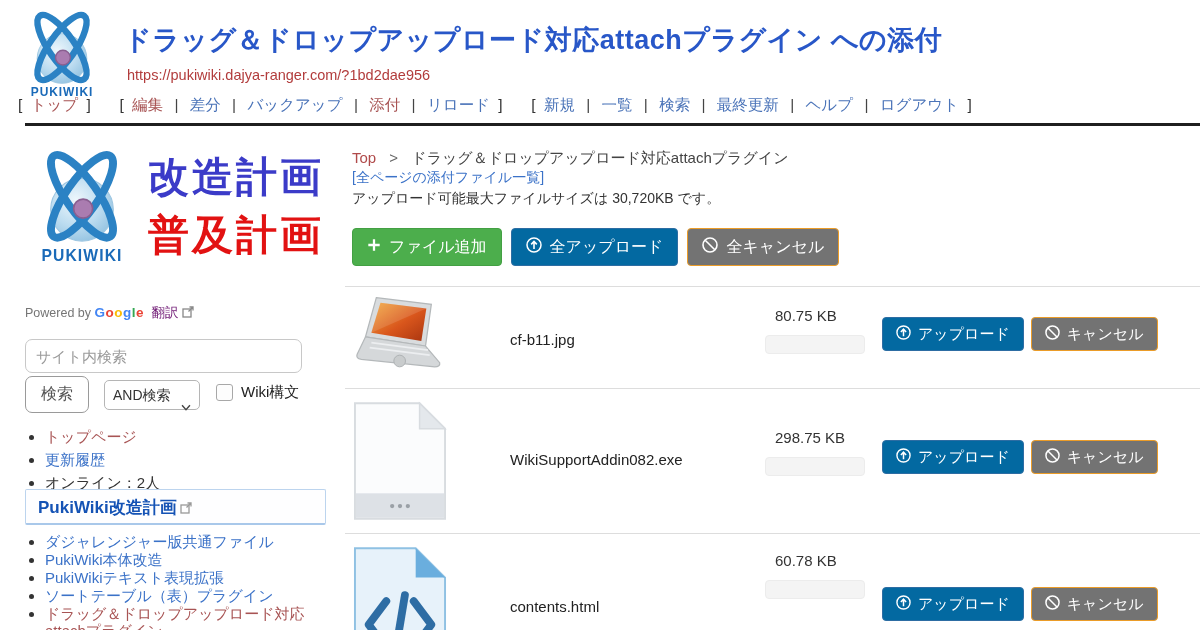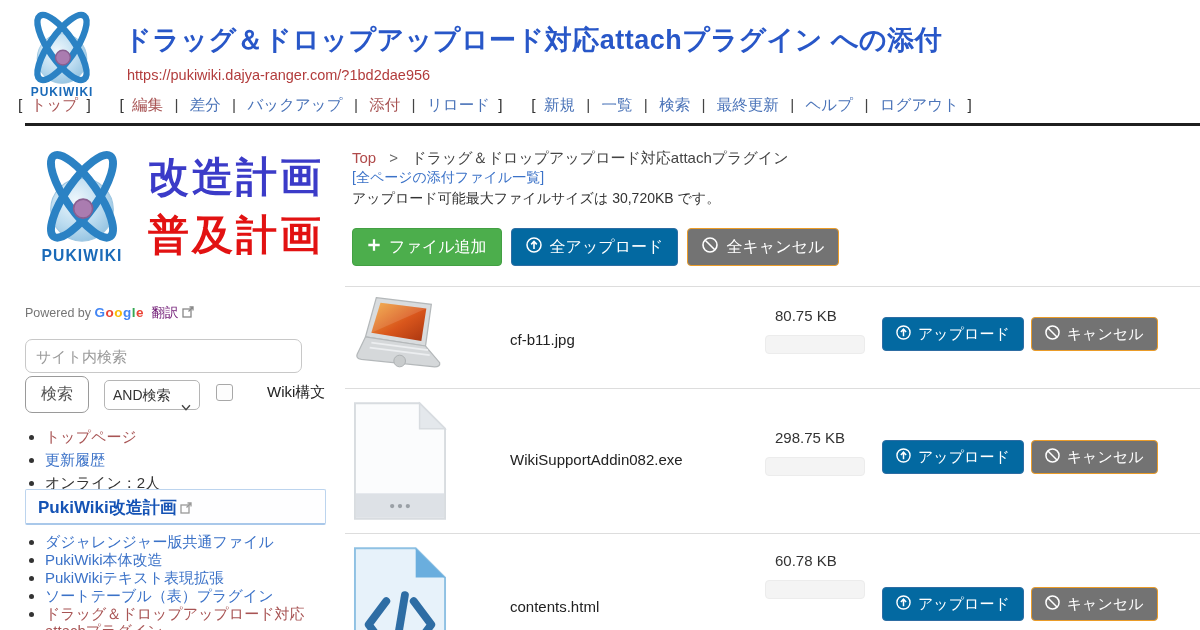--- a/index.html
+++ b/index.html
@@ -33,21 +33,21 @@
   .translate-label { color:#701a75; font-size:13.5px; margin-left:4px; }
   .ext-icon { display:inline-block; vertical-align:-1px; margin-left:3px; }
 
   .site-search { position:absolute; left:25px; top:339px; width:277px; height:30px; border:1px solid #c8c8c8; border-radius:7px; font-size:15px; color:#333; padding:16px 10px; font-family:inherit; }
   .site-search::placeholder { color:#9a9a9a; }
 
   .search-btn { position:absolute; left:25px; top:376px; width:64px; height:37px; background:#fff; border:1px solid #9a9a9a; border-radius:7px; font-size:16px; color:#555; font-family:inherit; cursor:pointer; }
   .mode-select { position:absolute; left:104px; top:380px; width:96px; height:30px; border:1px solid #b5b5b5; border-radius:5px; background:#fff; font-size:14px; color:#333; line-height:28px; padding:0 8px; cursor:pointer; }
   .mode-select .chev { position:absolute; right:8px; top:11px; }
   .wiki-checkbox { position:absolute; left:216px; top:384px; width:17px; height:17px; border:1px solid #a8a8a8; border-radius:3px; background:#fdfdfd; cursor:pointer; }
-  .wiki-label { position:absolute; left:241px; top:383px; font-size:15px; color:#222;margin-left:26px; }
+  .wiki-label { position:absolute; left:241px; top:383px; font-size:15px; color:#222; }
 
   .side-list { position:absolute; left:45px; font-size:15px; color:#333; width:288px; }
   .side-list li { margin-bottom:4px; }
   .side-list.tight li { margin-bottom:1px; }
   .side-list a { text-decoration:none; cursor:pointer; }
   .lk-red { color:#a85454; }
   .lk-blue { color:#3b72c8; }
   .list-top { top:428px; }
   .list-bottom { top:533px; line-height:17px; }
 

